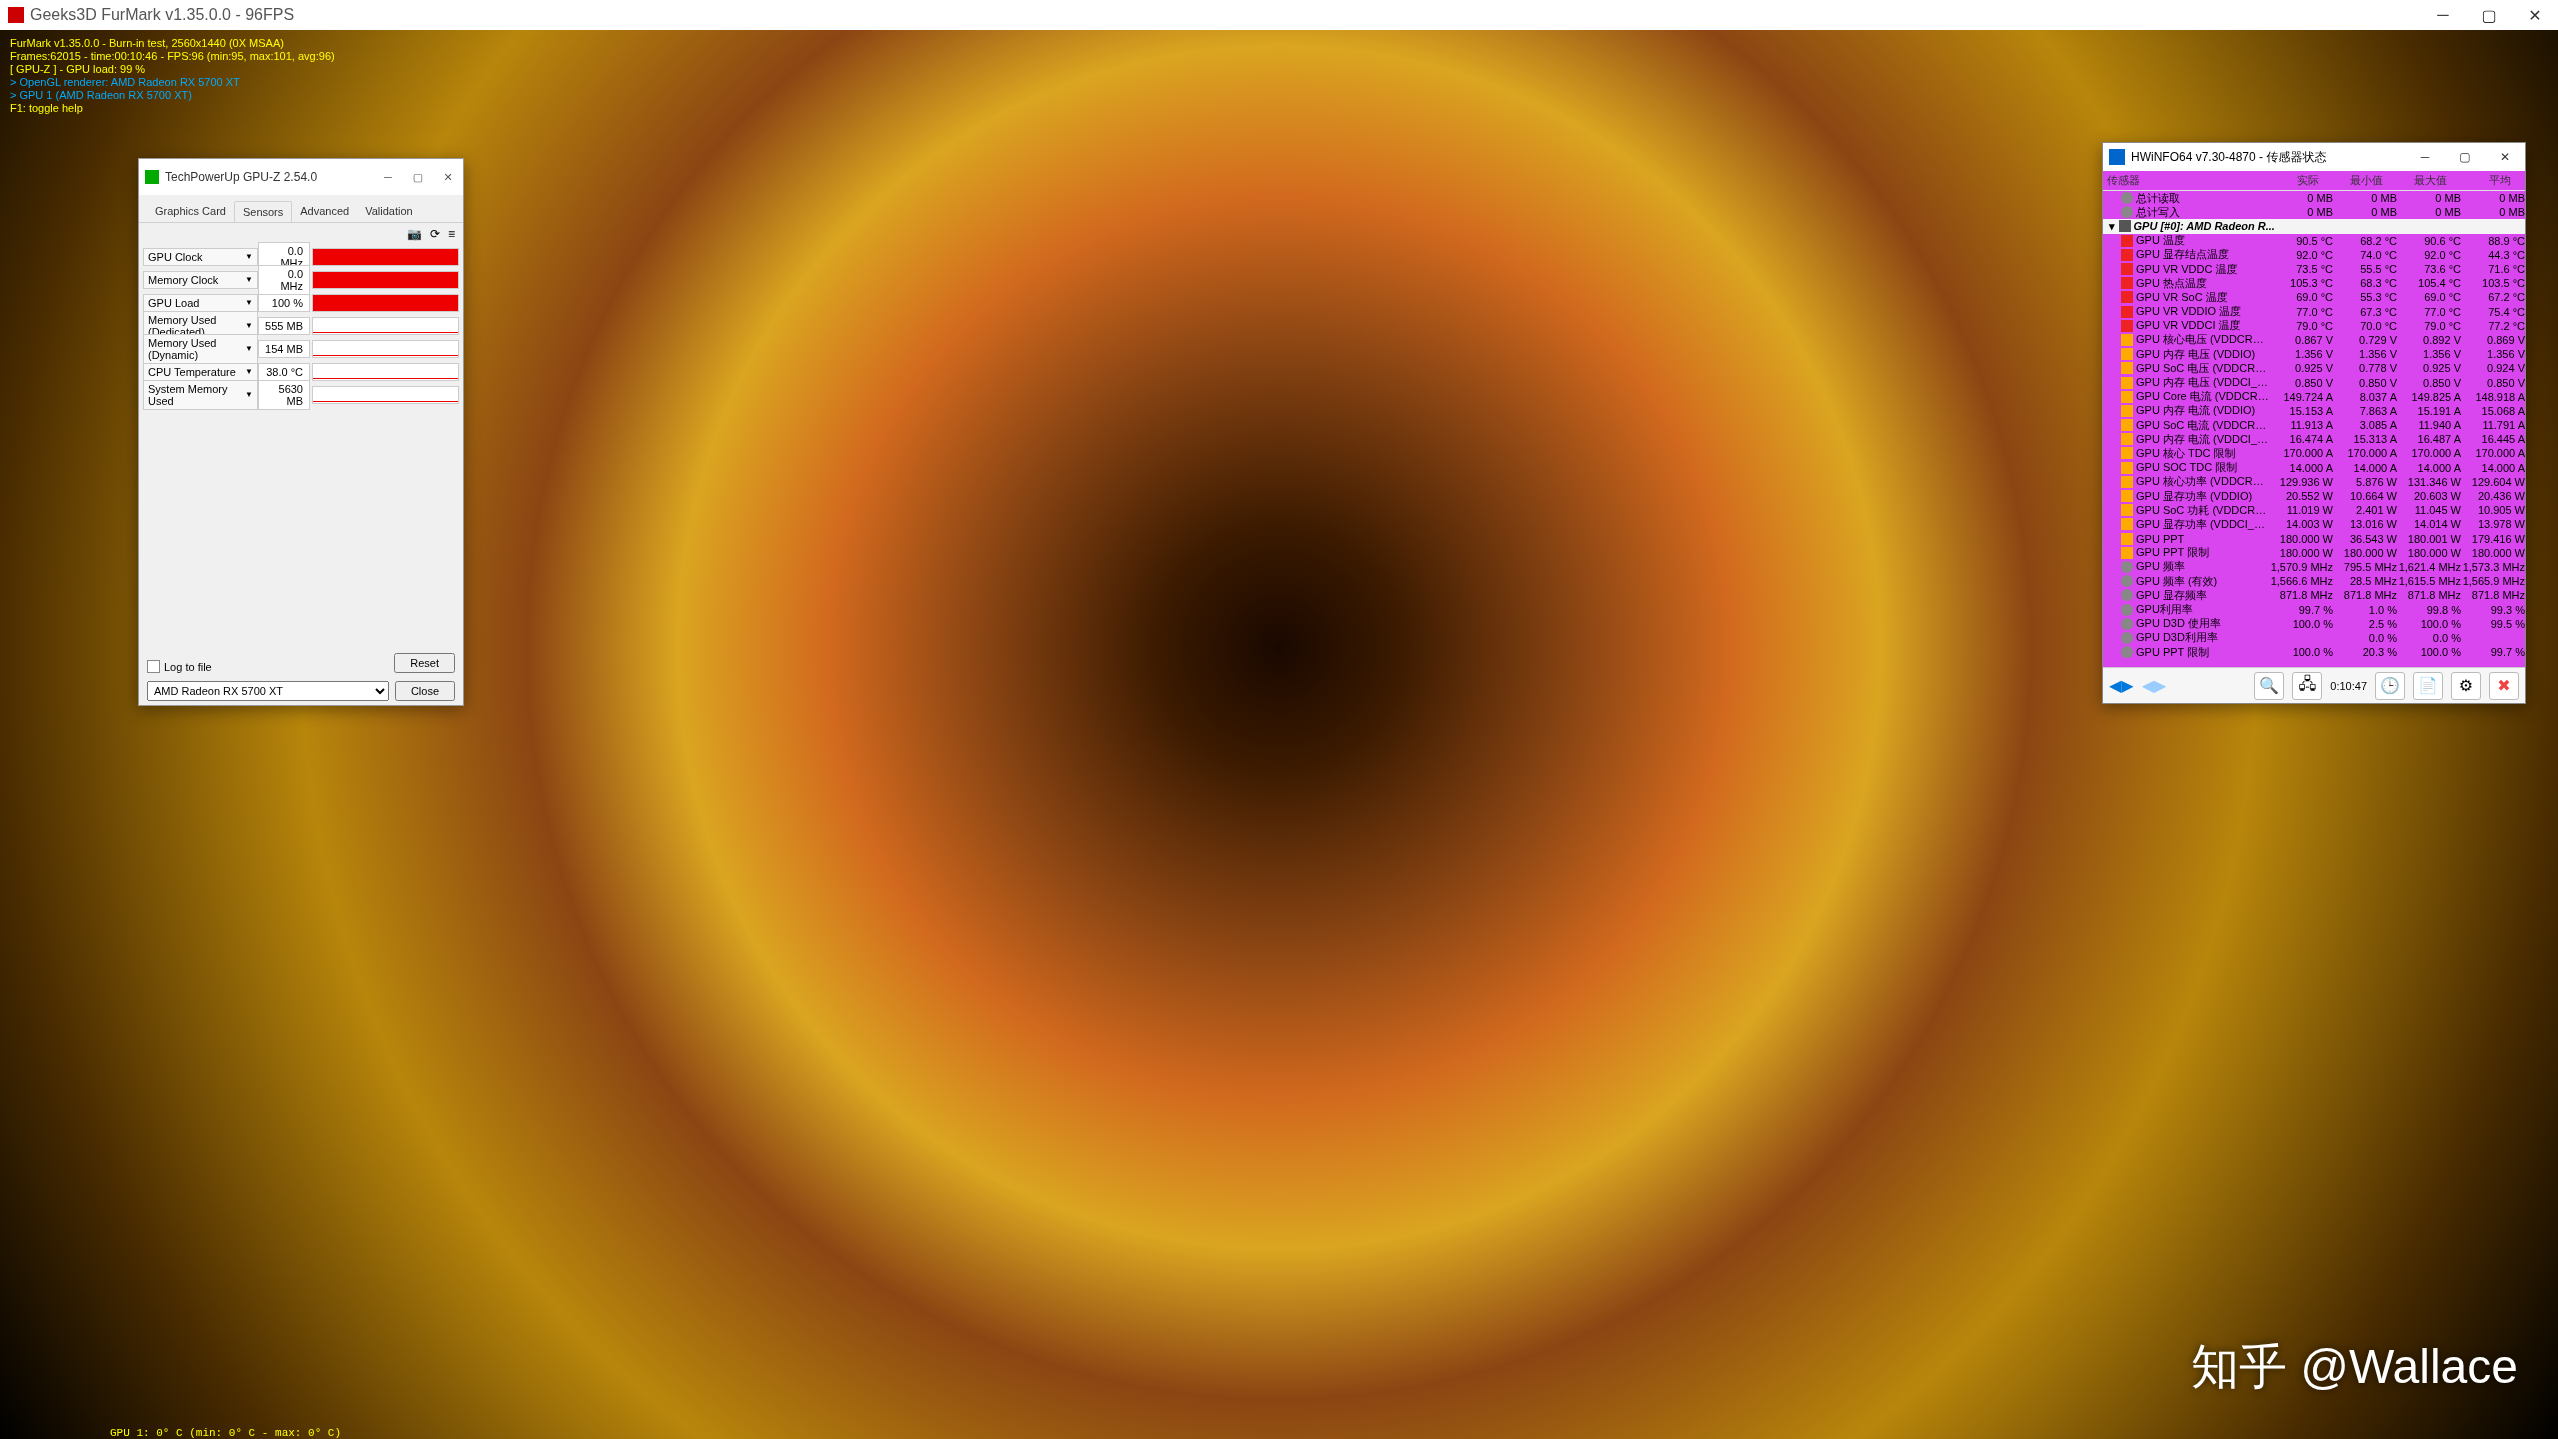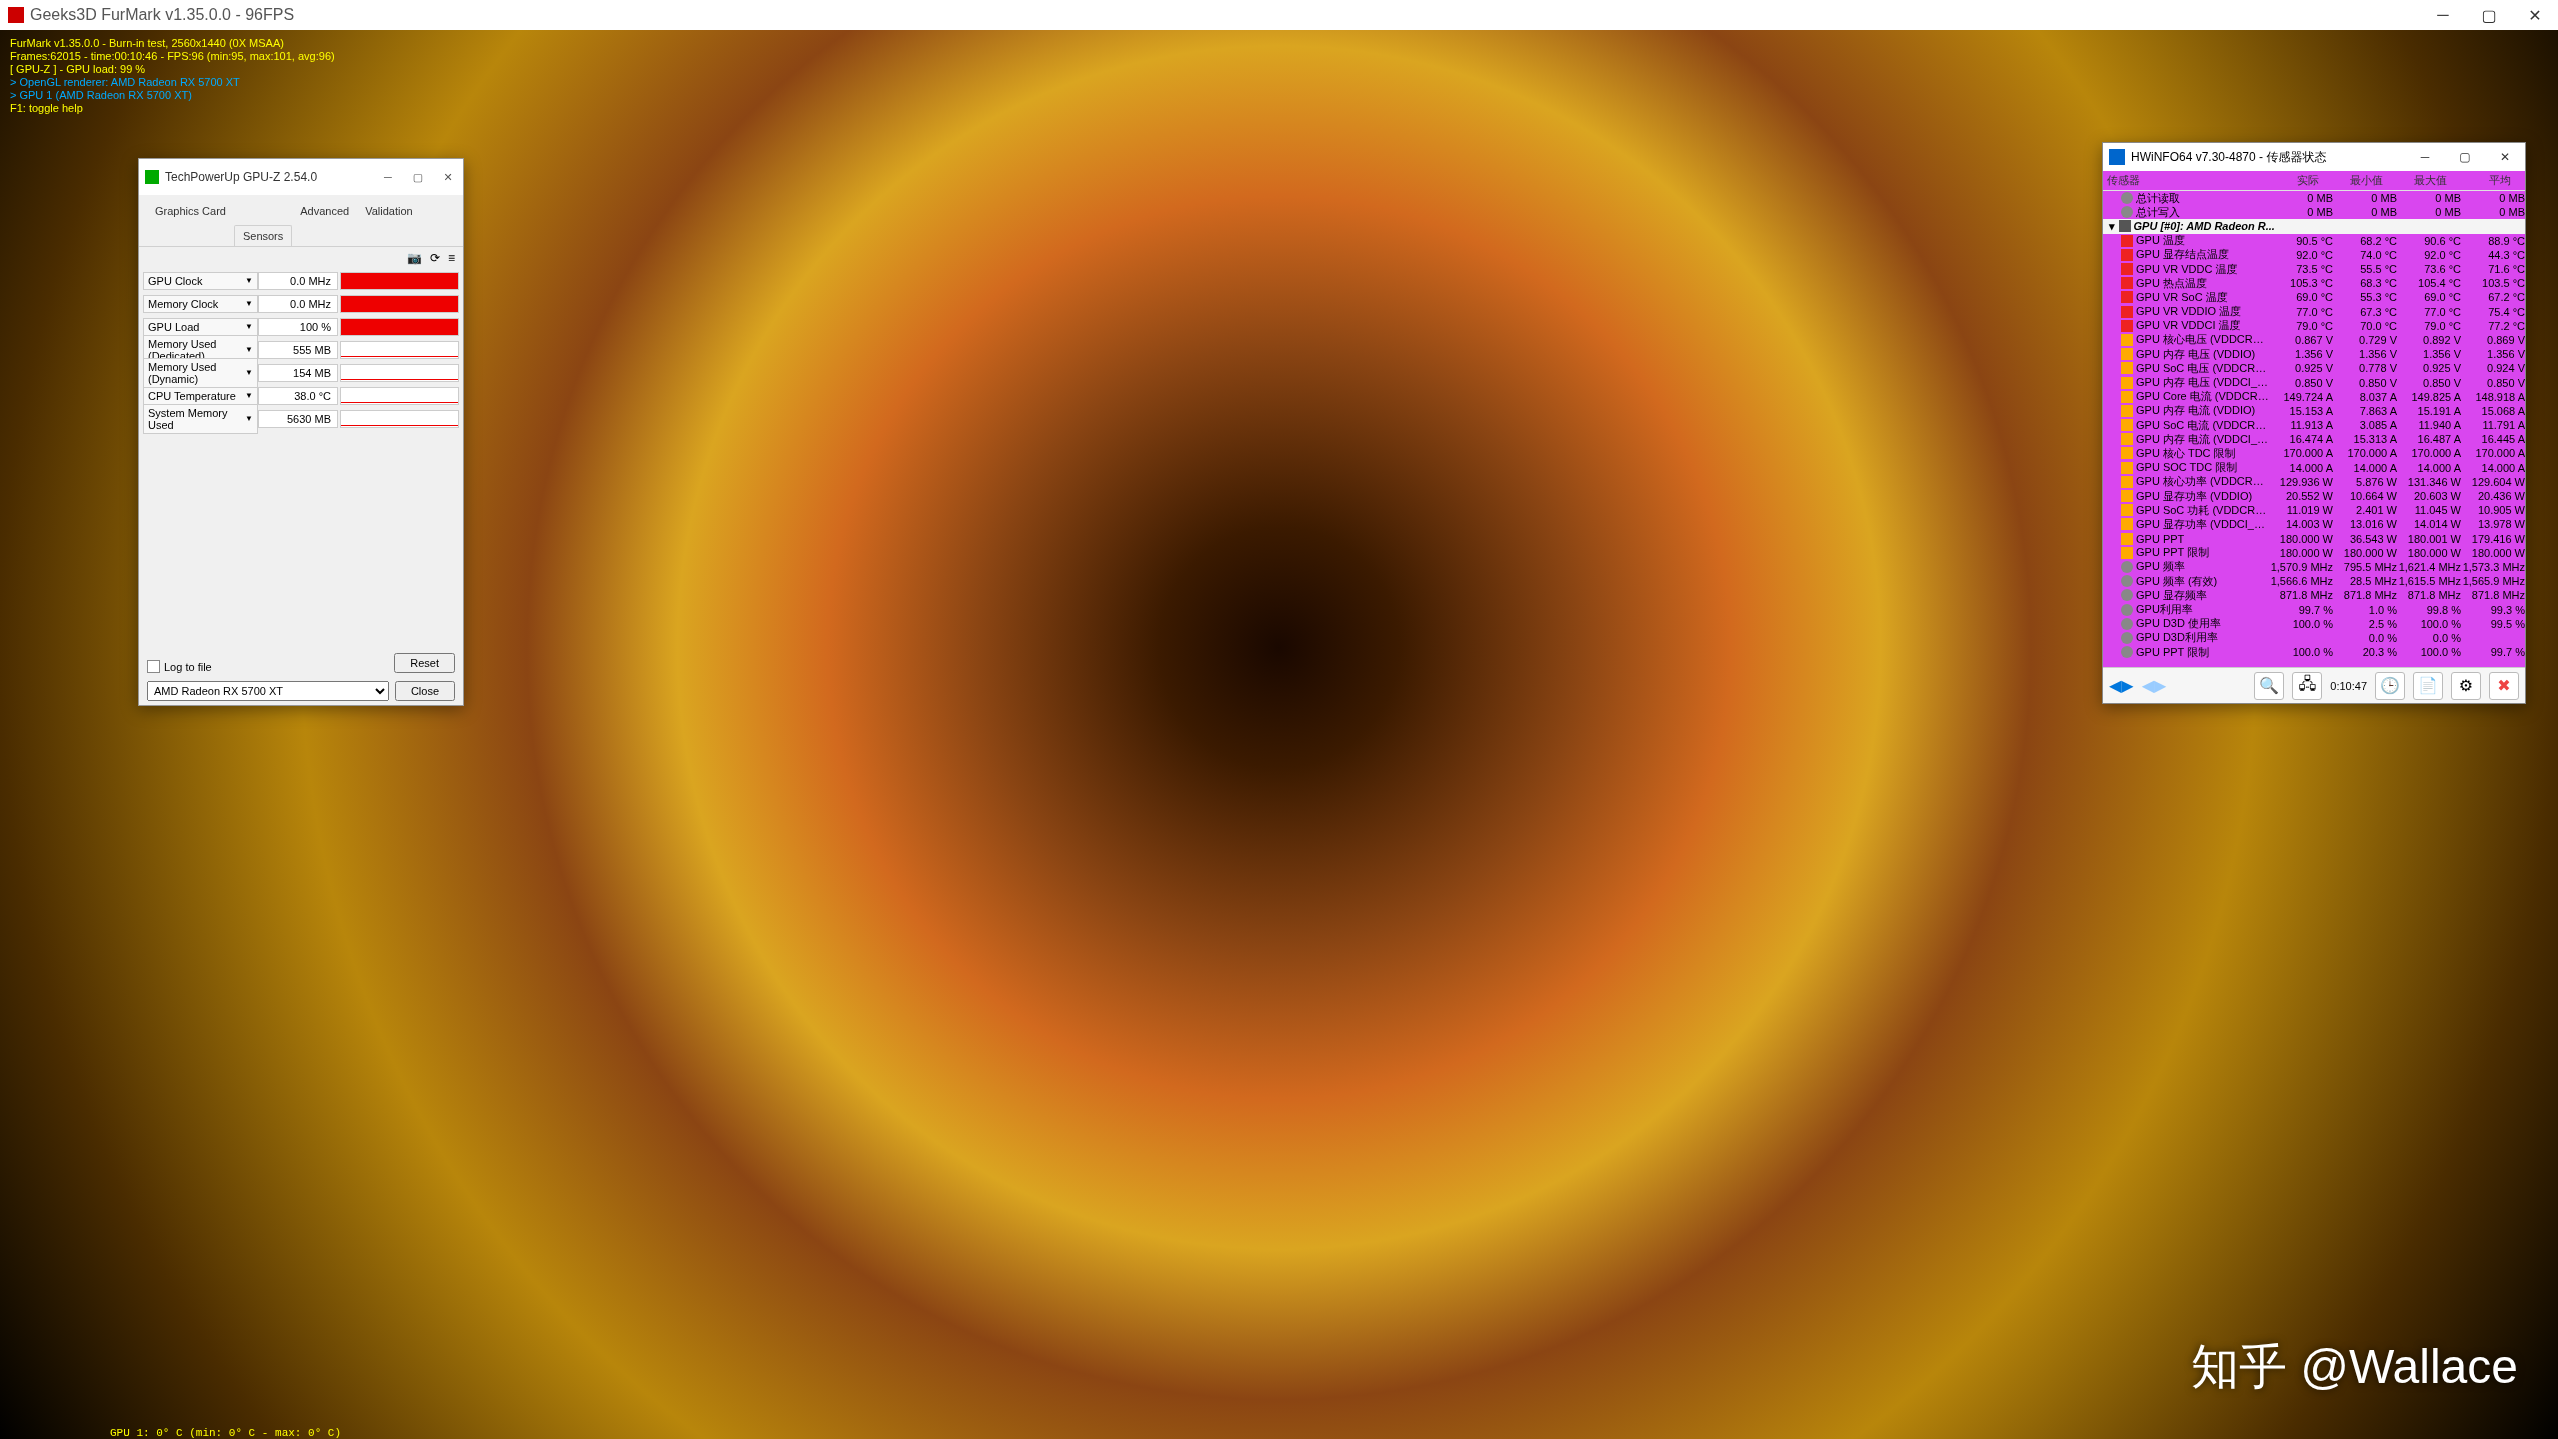--- a/index.html
+++ b/index.html
@@ -16,28 +16,28 @@
 .fmlogo{position:absolute;bottom:20px;left:20px;width:65px;height:65px;}
 
 
 .gpuz{position:absolute;left:138px;top:158px;width:326px;height:548px;background:#f0f0f0;border:1px solid #999;box-shadow:0 4px 16px rgba(0,0,0,.4);}
 .gpuz-tb{height:36px;display:flex;align-items:center;padding-left:6px;font-size:12px;color:#333;background:#fff;}
 .gpuz-tb .ic{width:14px;height:14px;background:#0a0;margin-right:6px;}
 .gpuz-tb .wc{margin-left:auto;display:flex;}
 .gpuz-tb .wc div{width:30px;height:25px;display:flex;align-items:center;justify-content:center;cursor:pointer;font-size:11px;color:#555;}
 .gpuz-tabs{display:flex;padding:6px 8px 0 8px;font-size:11px;border-bottom:1px solid #d0d0d0;}
 .gpuz-tabs div{padding:4px 8px;cursor:pointer;color:#333;}
-.gpuz-tabs .active{background:#f0f0f0;border:1px solid #d0d0d0;border-bottom:none;border-radius:2px 2px 0 0;margin-top:24px;}
+.gpuz-tabs .active{background:#f0f0f0;border:1px solid #d0d0d0;border-bottom:none;border-radius:2px 2px 0 0;}
 .gpuz-tools{display:flex;justify-content:flex-end;padding:4px 8px;gap:8px;font-size:12px;}
 .gpuz-tools span{cursor:pointer;}
 .gpuz-rows{padding:0 4px;}
 .gpuz-row{display:flex;align-items:center;height:23px;font-size:11px;}
 .gpuz-row .lbl{width:115px;padding:2px 4px;border:1px solid #ccc;background:#f8f8f8;display:flex;align-items:center;justify-content:space-between;}
 .gpuz-row .lbl .dd{font-size:8px;}
-.gpuz-row .val{width:80px;text-align:right;padding:2px 6px;border:1px solid #ccc;background:#fff;}
+.gpuz-row .val{width:52px;text-align:right;padding:2px 6px;border:1px solid #ccc;background:#fff;}
 .gpuz-row .graph{flex:1;height:18px;border:1px solid #ccc;background:#fff;margin-left:2px;position:relative;}
 .gpuz-row .graph.full{background:#e00;}
 .gpuz-row .graph .line{position:absolute;bottom:1px;left:0;right:0;height:1px;background:#e00;}
 .gpuz-bottom{position:absolute;bottom:32px;left:8px;right:8px;display:flex;align-items:flex-end;font-size:11px;margin-top:27px;}
 .gpuz-bottom .cb{width:13px;height:13px;border:1px solid #888;margin-right:4px;background:#fff;}
 .gpuz-bottom button{margin-left:auto;padding:2px 14px;font-size:11px;}
 .gpuz-footer{position:absolute;bottom:4px;left:8px;right:8px;display:flex;align-items:center;gap:6px;}
 .gpuz-footer select{flex:1;font-size:11px;padding:2px;}
 .gpuz-footer button{padding:2px 14px;font-size:11px;}
 

